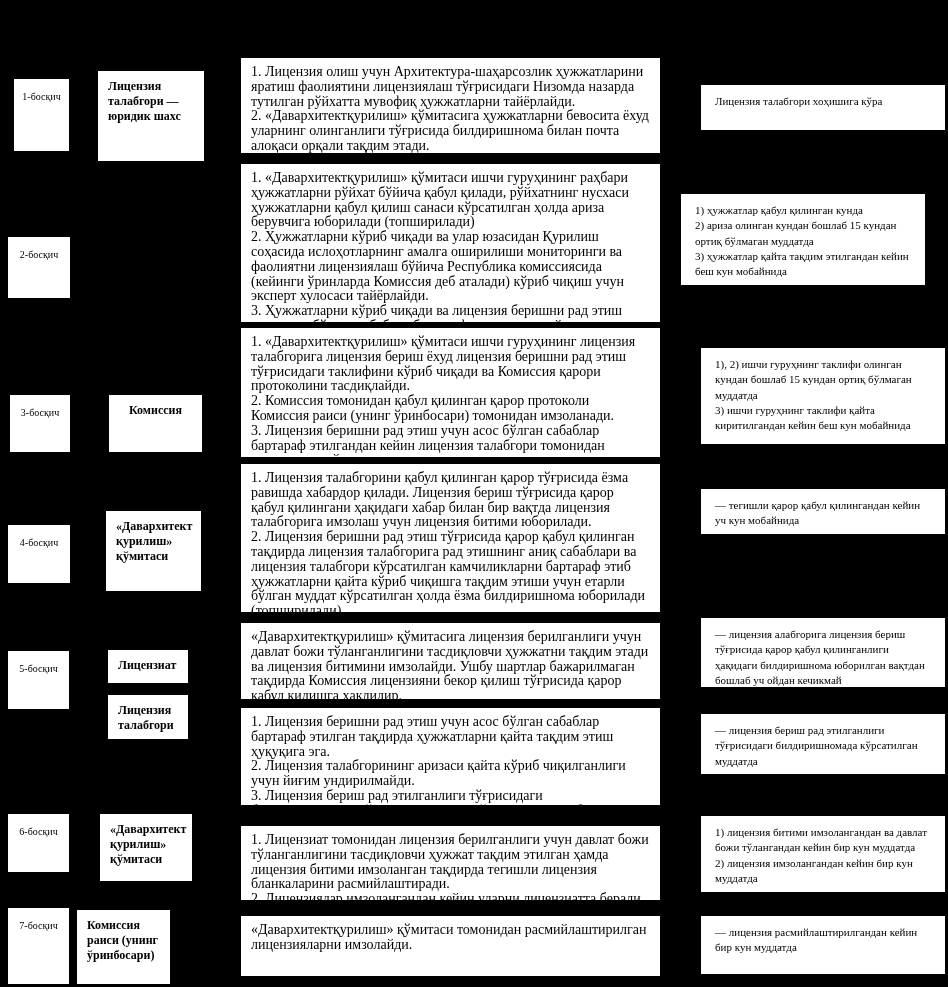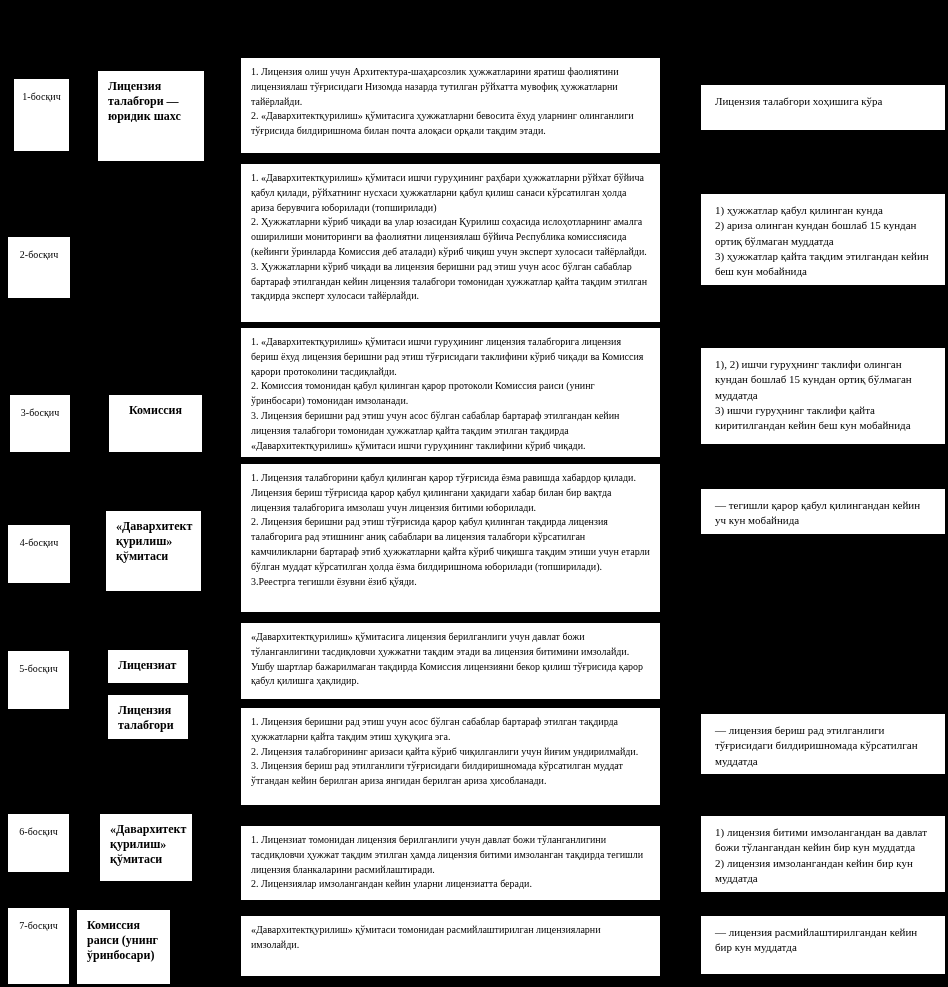--- a/index.html
+++ b/index.html
@@ -25,21 +25,21 @@
     padding-top:9px;
   }
   .actor{
     font-weight:bold;
     font-size:12px;
     line-height:14.8px;
     padding:8px 6px 4px 10px;
   }
   .actor.center{text-align:center;padding-left:4px;padding-right:4px;}
   .action{
-    font-size:10px;
+    font-size:14px;
     line-height:14.8px;
     padding:7px 10px 4px 10px;
     white-space:pre-line;
   }
   .term{
     font-size:11px;
     line-height:15.3px;
     padding:9px 12px 4px 14px;
     white-space:pre-line;
   }
@@ -78,24 +78,25 @@
 3.Реестрга тегишли ёзувни ёзиб қўяди.</div>
   <div class="box action" style="left:240px;top:622px;width:421px;height:78px">«Давархитектқурилиш» қўмитасига лицензия берилганлиги учун давлат божи тўланганлигини тасдиқловчи ҳужжатни тақдим этади ва лицензия битимини имзолайди. Ушбу шартлар бажарилмаган тақдирда Комиссия лицензияни бекор қилиш тўғрисида қарор қабул қилишга ҳақлидир.</div>
   <div class="box action" style="left:240px;top:707px;width:421px;height:99px">1. Лицензия беришни рад этиш учун асос бўлган сабаблар бартараф этилган тақдирда ҳужжатларни  қайта тақдим этиш ҳуқуқига эга.
 2. Лицензия талабгорининг аризаси қайта кўриб чиқилганлиги учун йиғим ундирилмайди.
 3. Лицензия бериш рад этилганлиги тўғрисидаги билдиришномада кўрсатилган муддат ўтгандан кейин берилган ариза янгидан берилган ариза ҳисобланади.</div>
   <div class="box action" style="left:240px;top:825px;width:421px;height:76px">1. Лицензиат томонидан лицензия берилганлиги учун давлат божи тўланганлигини тасдиқловчи ҳужжат тақдим этилган ҳамда лицензия битими имзоланган тақдирда тегишли лицензия бланкаларини расмийлаштиради.
 2. Лицензиялар имзолангандан кейин уларни лицензиатта  беради.</div>
   <div class="box action" style="left:240px;top:915px;width:421px;height:62px">«Давархитектқурилиш» қўмитаси томонидан расмийлаштирилган лицензияларни имзолайди.</div>
 
   <div class="box term" style="left:700px;top:84px;width:246px;height:47px">Лицензия талабгори хоҳишига кўра</div>
-  <div class="box term" style="left:700px;top:193px;width:246px;height:93px">1) ҳужжатлар қабул қилинган кунда
+  <div class="box term" style="left:680px;top:193px;width:246px;height:93px">1) ҳужжатлар қабул қилинган кунда
 2) ариза олинган кундан бошлаб 15 кундан ортиқ бўлмаган муддатда
 3) ҳужжатлар қайта тақдим этилгандан кейин беш кун мобайнида</div>
   <div class="box term" style="left:700px;top:347px;width:246px;height:98px">1), 2) ишчи гуруҳнинг таклифи олинган кундан бошлаб 15 кундан ортиқ бўлмаган муддатда
 3) ишчи гуруҳнинг таклифи қайта киритилгандан кейин беш кун мобайнида</div>
   <div class="box term" style="left:700px;top:488px;width:246px;height:47px">— тегишли қарор қабул қилингандан кейин уч кун мобайнида</div>
+  <div class="box term" style="left:700px;top:617px;width:246px;height:71px">— лицензия алабгорига лицензия бериш тўғрисида қарор қабул қилинганлиги ҳақидаги билдиришнома юборилган вақтдан бошлаб уч ойдан кечикмай</div>
   <div class="box term" style="left:700px;top:713px;width:246px;height:62px">— лицензия бериш рад этилганлиги тўғрисидаги билдиришномада кўрсатилган муддатда</div>
   <div class="box term" style="left:700px;top:815px;width:246px;height:78px">1) лицензия битими имзолангандан ва давлат божи тўлангандан кейин бир кун муддатда
 2) лицензия имзолангандан кейин бир кун муддатда</div>
   <div class="box term" style="left:700px;top:915px;width:246px;height:60px">— лицензия расмийлаштирилгандан  кейин бир кун муддатда</div>
 
 </div>
 
 </body></html>

